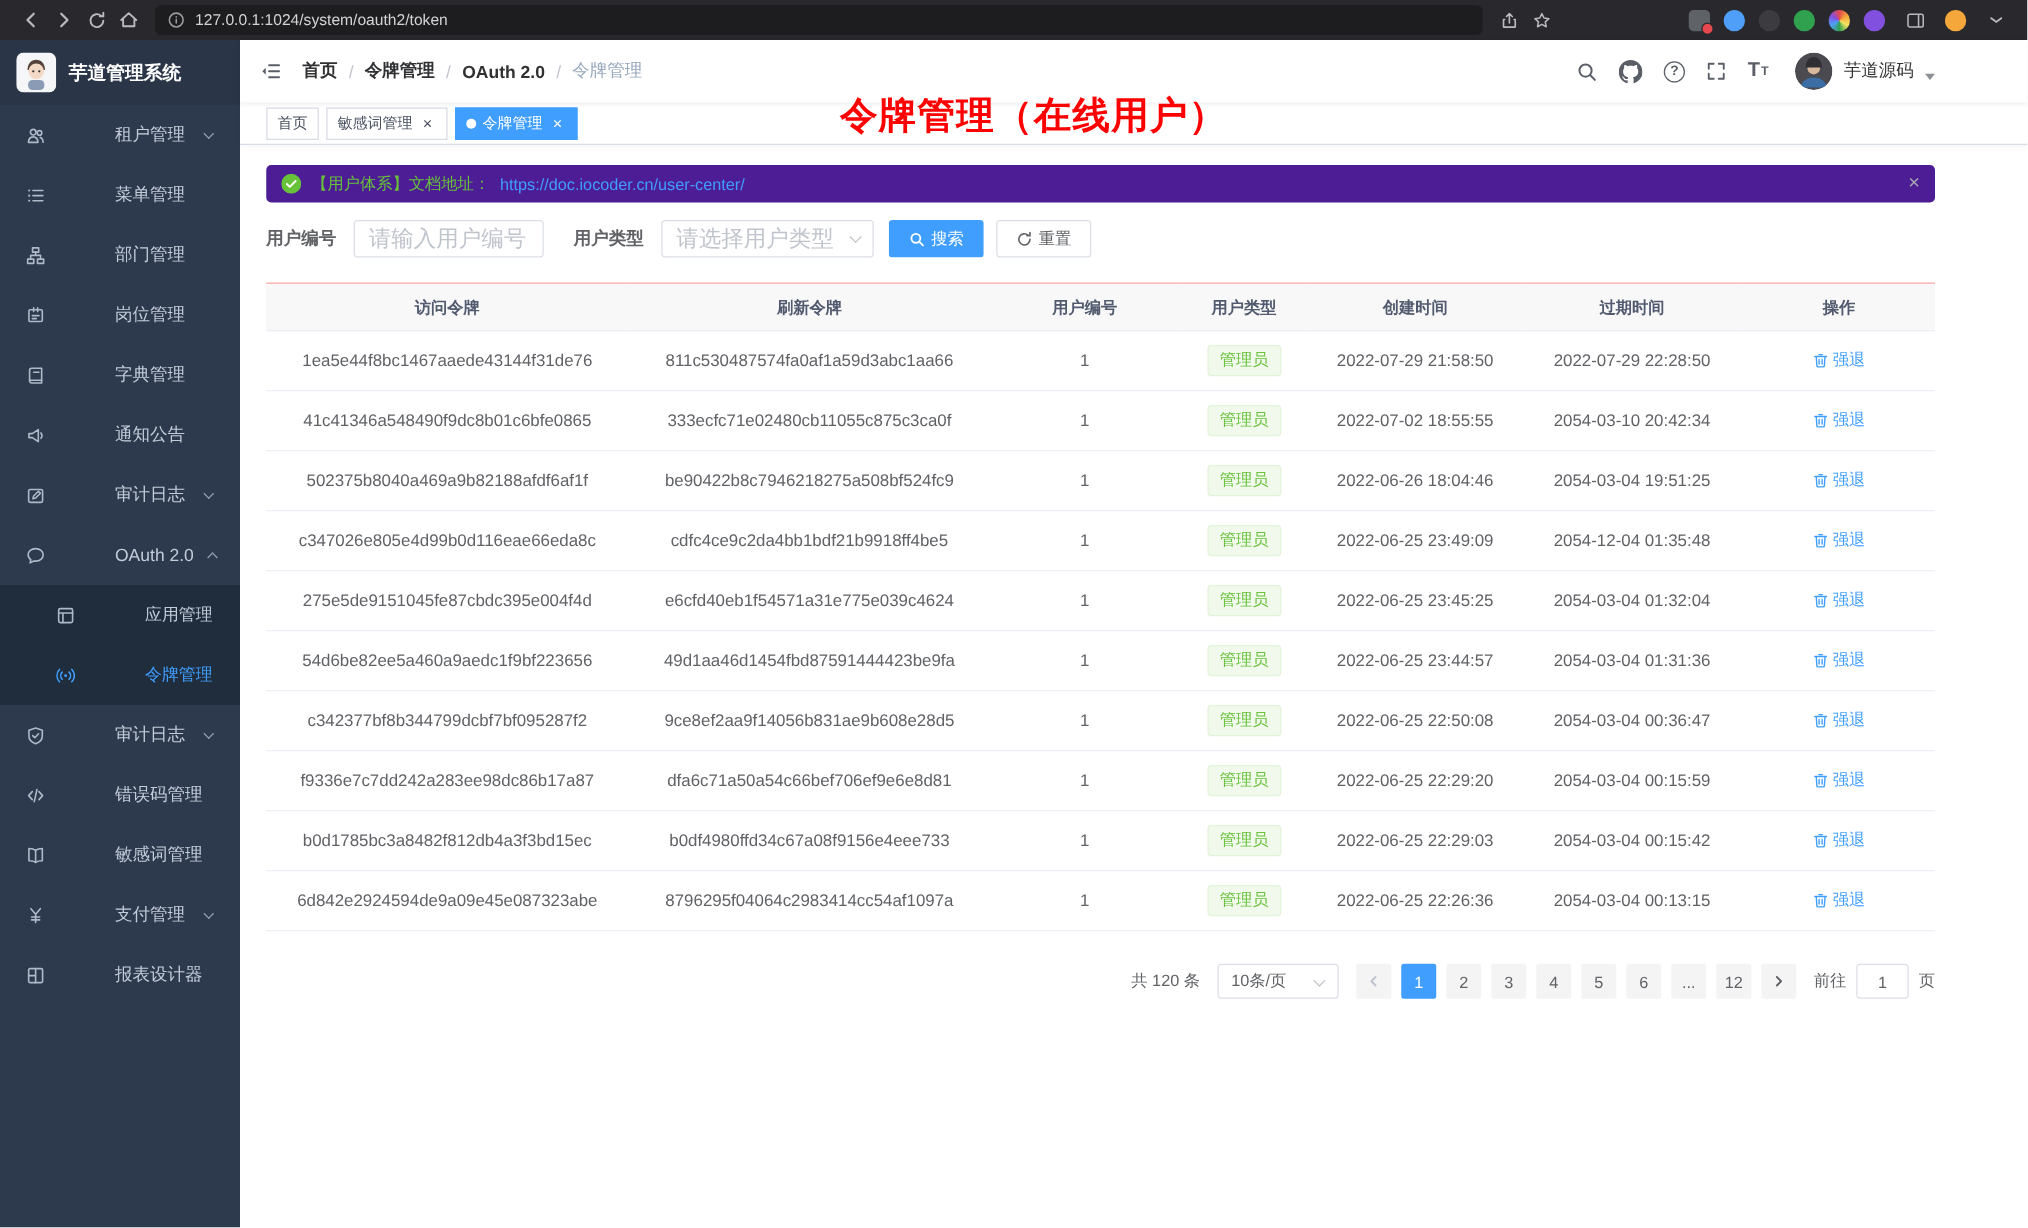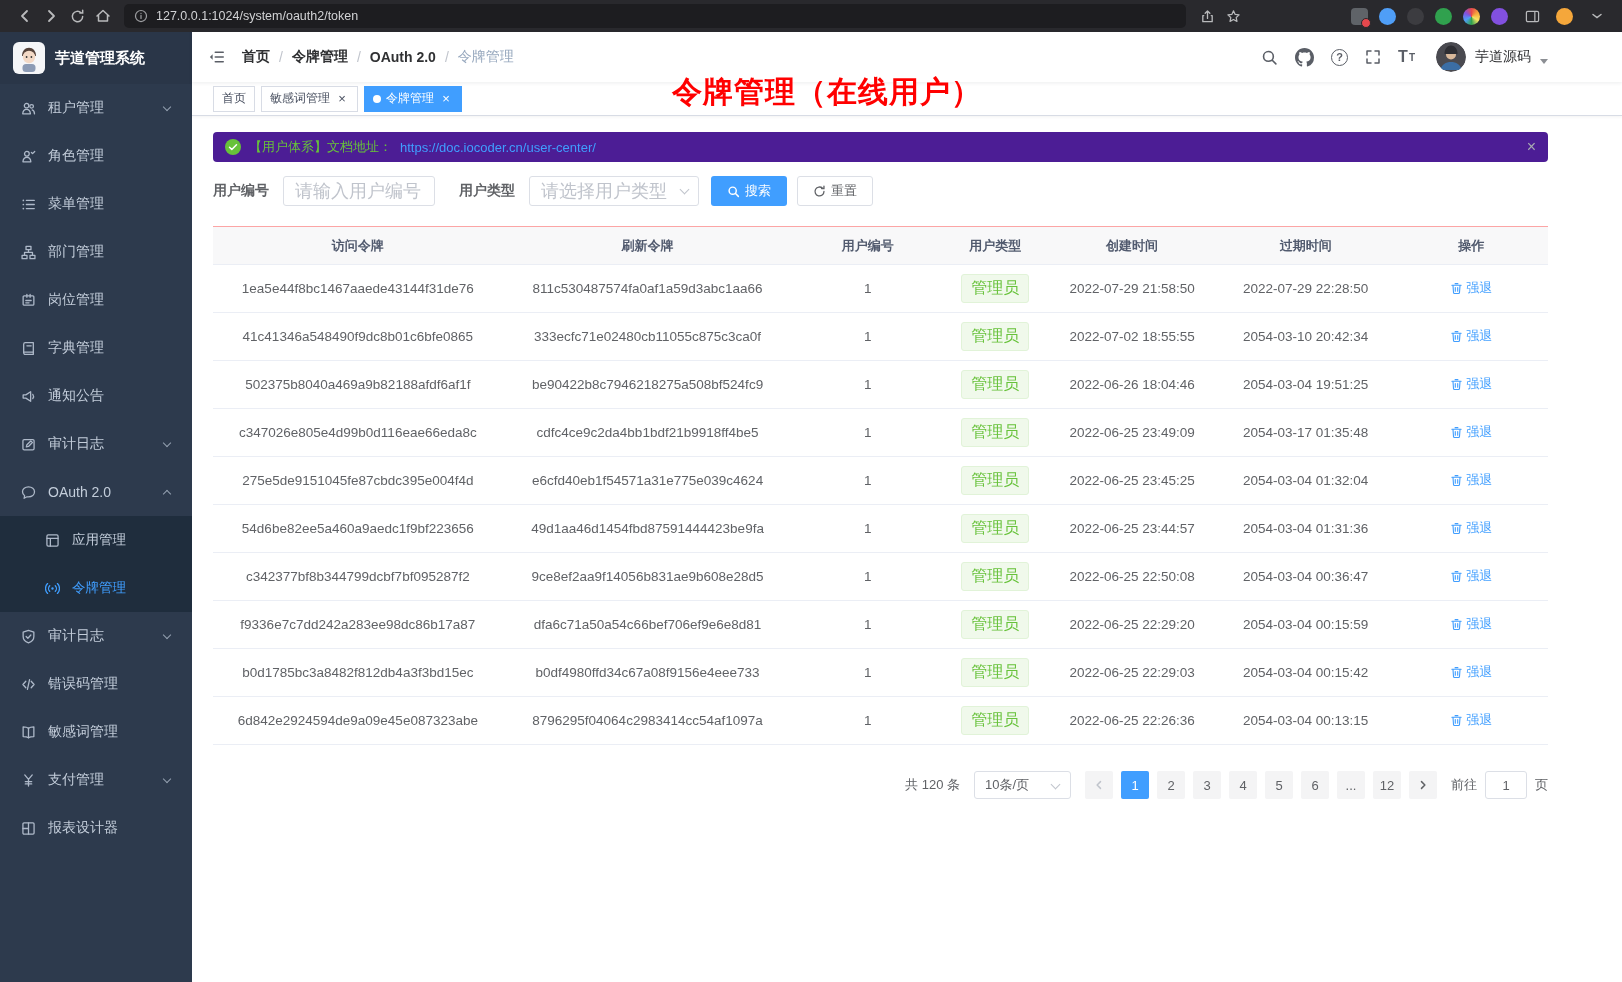--- a/index.html
+++ b/index.html
@@ -18,21 +18,21 @@
   .xicon.sq {border-radius:4px;}
   .badge::after {content:""; position:absolute; right:-3px; bottom:-3px; width:8px; height:8px; border-radius:50%; background:#e5484d; border:1.5px solid #29292d;}
 
   
   .app {display:flex; height:950px;}
   .sidebar {width:192px; flex:0 0 192px; background:#2d3a4d; color:#c3cdda; overflow:hidden;}
   .logo {height:52px; display:flex; align-items:center; gap:10px; padding:0 13px; background:#2a3648; cursor:pointer;}
   .logo-title {color:#fff; font-size:15px; font-weight:700; white-space:nowrap;}
   .menu-item {height:48px; display:flex; align-items:center; gap:12px; padding:0 22px 0 20px; font-size:14px; cursor:pointer; white-space:nowrap;}
   .mi-icon {width:16px; display:flex; justify-content:center; color:#aeb9c9; flex:0 0 16px;}
-  .mi-label {flex:1;}
+  .mi-label {flex:1;margin-left:44px;}
   .chev {width:6px; height:6px; border-right:1.5px solid #94a0b1; border-bottom:1.5px solid #94a0b1; transform:rotate(45deg); margin-top:-3px; flex:0 0 auto;}
   .chev.up {transform:rotate(-135deg); margin-top:3px;}
   .submenu {background:#1f2d3d;}
   .submenu .menu-item {padding-left:44px; font-size:13.5px;}
   .menu-item.active {color:#409eff;}
   .menu-item.active .mi-icon {color:#409eff;}
 
   .main {flex:1; display:flex; flex-direction:column; background:#fff; position:relative;}
 
   
@@ -78,21 +78,21 @@
   .sel-chev {position:absolute; right:11px; top:10px; width:7px; height:7px; border-right:1.3px solid #c0c4cc; border-bottom:1.3px solid #c0c4cc; transform:rotate(45deg);}
   .btn {height:30px; border-radius:3px; font-size:13px; display:inline-flex; align-items:center; gap:5px; padding:0 15px; cursor:pointer; border:1px solid transparent;}
   .btn-primary {background:#409eff; color:#fff; margin-left:12px;}
   .btn-plain {background:#fff; border-color:#dcdfe6; color:#606266; margin-left:10px;}
 
   .table-wrap {margin-top:20px;}
   table {width:100%; border-collapse:collapse; table-layout:fixed; border-top:1px solid #fca5a5;}
   th {height:38px; background:#f8f8f9; color:#515a6e; font-size:13px; font-weight:600; border-bottom:1px solid #ebeef5; text-align:center;}
   td {height:48px; border-bottom:1px solid #ebeef5; color:#606266; font-size:13.5px; text-align:center; white-space:nowrap; overflow:hidden;}
   .c1,.c2 {width:21.7%;} .c3 {width:11.3%;} .c4 {width:7.8%;} .c5 {width:12.7%;} .c6 {width:13.3%;} .c7 {width:11.5%;}
-  .tag-success {display:inline-block; background:#f0f9eb; border:1px solid #e1f3d8; color:#67c23a; font-size:16px; padding:2px 9px; border-radius:3px; line-height:1.4;}
+  .tag-success {display:inline-block; background:#f0f9eb; border:1px solid #e1f3d8; color:#67c23a; font-size:13px; padding:2px 9px; border-radius:3px; line-height:1.4;}
   .op-link {color:#409eff; display:inline-flex; align-items:center; gap:3px; cursor:pointer; font-size:13px; text-decoration:none;}
 
   
   .pagination {margin-top:26px; display:flex; align-items:center; justify-content:flex-end; font-size:13px; color:#606266;}
   .pg-total {margin-right:14px;}
   .pg-size {position:relative; width:97px; height:28px; border:1px solid #dcdfe6; border-radius:3px; display:flex; align-items:center; padding:0 24px 0 10px; margin-right:14px; cursor:pointer; background:#fff;}
   .pg-size .sel-chev {top:9px;}
   .pg-nav {width:28px; height:28px; border:none; background:#f4f4f5; border-radius:2px; display:flex; align-items:center; justify-content:center; cursor:pointer; color:#606266;}
   .pg-nav.disabled {color:#c0c4cc;}
   .pg-prev {margin-right:8px;}
@@ -193,30 +193,20 @@
               <circle cx="9.9" cy="5" r="1.7"></circle>
               <path d="M10.4 8.3c1.4.4 2.1 1.6 2.2 3.7"></path>
             </svg>
           </span>
           <span class="mi-label">租户管理</span>
           <i class="chev"></i>
         </div>
         <div class="menu-item">
           <span class="mi-icon">
             <svg viewBox="0 0 14 14" width="15" height="15" fill="none" stroke="currentColor" stroke-width="1.2" stroke-linecap="round" stroke-linejoin="round">
-              <circle cx="5.5" cy="4.5" r="2.2"></circle>
-              <path d="M1.8 12c.2-2.7 1.8-4.2 3.7-4.2s3.5 1.5 3.7 4.2z"></path>
-              <path d="M9.7 3.2l1.1 1.1 2-2"></path>
-            </svg>
-          </span>
-          <span class="mi-label">角色管理</span>
-        </div>
-        <div class="menu-item">
-          <span class="mi-icon">
-            <svg viewBox="0 0 14 14" width="15" height="15" fill="none" stroke="currentColor" stroke-width="1.2" stroke-linecap="round" stroke-linejoin="round">
               <path d="M5 3.2h7.4M5 7h7.4M5 10.8h7.4"></path>
               <circle cx="2.2" cy="3.2" r=".8" fill="currentColor" stroke="none"></circle>
               <circle cx="2.2" cy="7" r=".8" fill="currentColor" stroke="none"></circle>
               <circle cx="2.2" cy="10.8" r=".8" fill="currentColor" stroke="none"></circle>
             </svg>
           </span>
           <span class="mi-label">菜单管理</span>
         </div>
         <div class="menu-item">
           <span class="mi-icon">
@@ -519,21 +509,21 @@
                     </span>
                     <span>强退</span>
                   </a></td>
               </tr>
               <tr>
                 <td>c347026e805e4d99b0d116eae66eda8c</td>
                 <td>cdfc4ce9c2da4bb1bdf21b9918ff4be5</td>
                 <td>1</td>
                 <td><span class="tag-success">管理员</span></td>
                 <td>2022-06-25 23:49:09</td>
-                <td>2054-03-17 01:35:48</td>
+                <td>2054-12-04 01:35:48</td>
                 <td><a class="op-link">
                     <span>
                       <svg viewBox="0 0 14 14" width="13" height="13" fill="none" stroke="currentColor" stroke-width="1.2" stroke-linecap="round" stroke-linejoin="round">
                         <path d="M2 3.5h10M5.5 1.8h3M3.2 3.5l.6 8a1 1 0 0 0 1 .9h4.4a1 1 0 0 0 1-.9l.6-8M5.7 6v4M8.3 6v4"></path>
                       </svg>
                     </span>
                     <span>强退</span>
                   </a></td>
               </tr>
               <tr>

